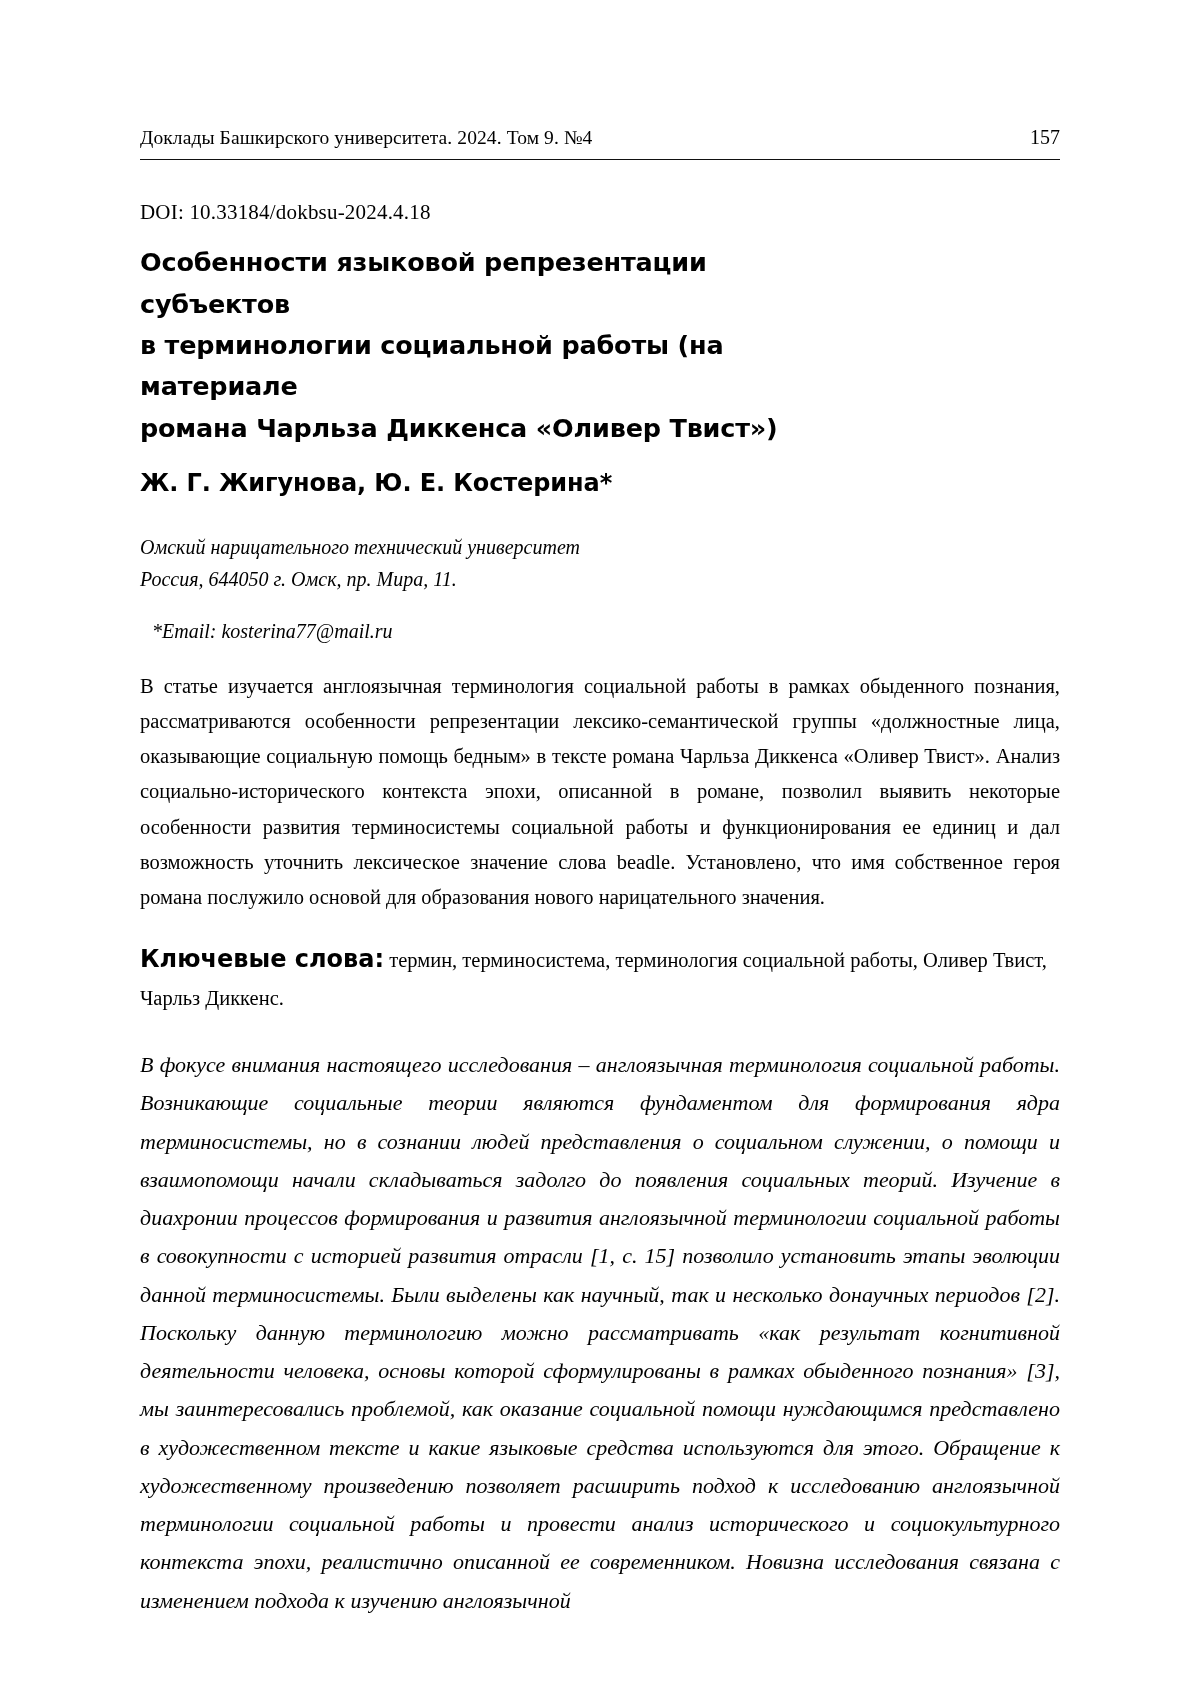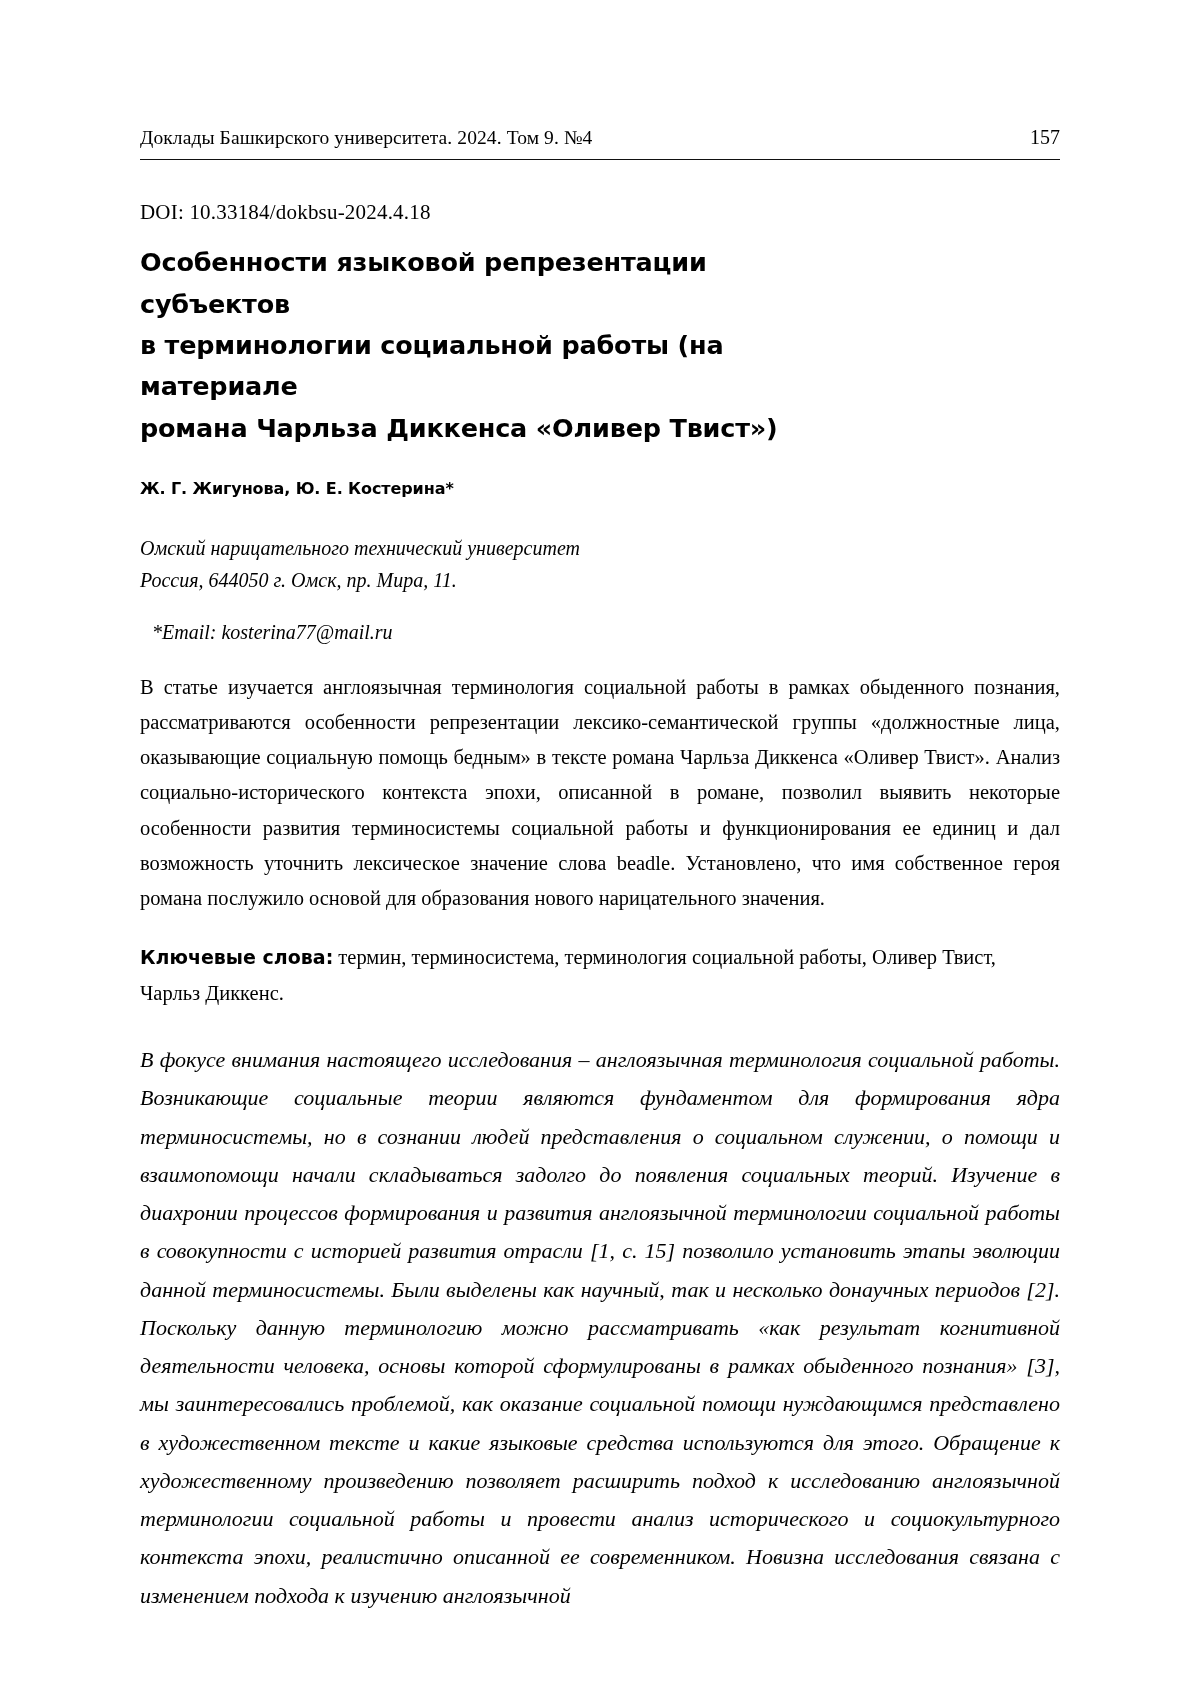--- a/index.html
+++ b/index.html
@@ -51,24 +51,24 @@
     font-size: 25.5px;
     line-height: 1.62;
     letter-spacing: -0.2px;
     max-width: 700px;
   }
   .title .line {
     display: block;
   }
   
   .authors {
-    margin-top: 30px;
+    margin-top: 20px;
     font-family: "DejaVu Sans", sans-serif;
     font-weight: 700;
-    font-size: 16px;
+    font-size: 24px;
     letter-spacing: -0.1px;
   }
   
   .affiliation {
     margin-top: 34px;
     font-style: italic;
     font-size: 20px;
     line-height: 1.62;
   }
   .affiliation .line {
@@ -91,21 +91,21 @@
   }
   .keywords {
     margin-top: 24px;
     font-size: 20.5px;
     line-height: 1.72;
     text-align: left;
   }
   .keywords .kw-label {
     font-family: "DejaVu Sans", sans-serif;
     font-weight: 700;
-    font-size: 19px;
+    font-size: 24px;
   }
   
   .body-text {
     margin-top: 30px;
     font-size: 22px;
     line-height: 1.74;
     text-align: justify;
     text-justify: inter-word;
     hyphens: manual;
     font-style: italic;

